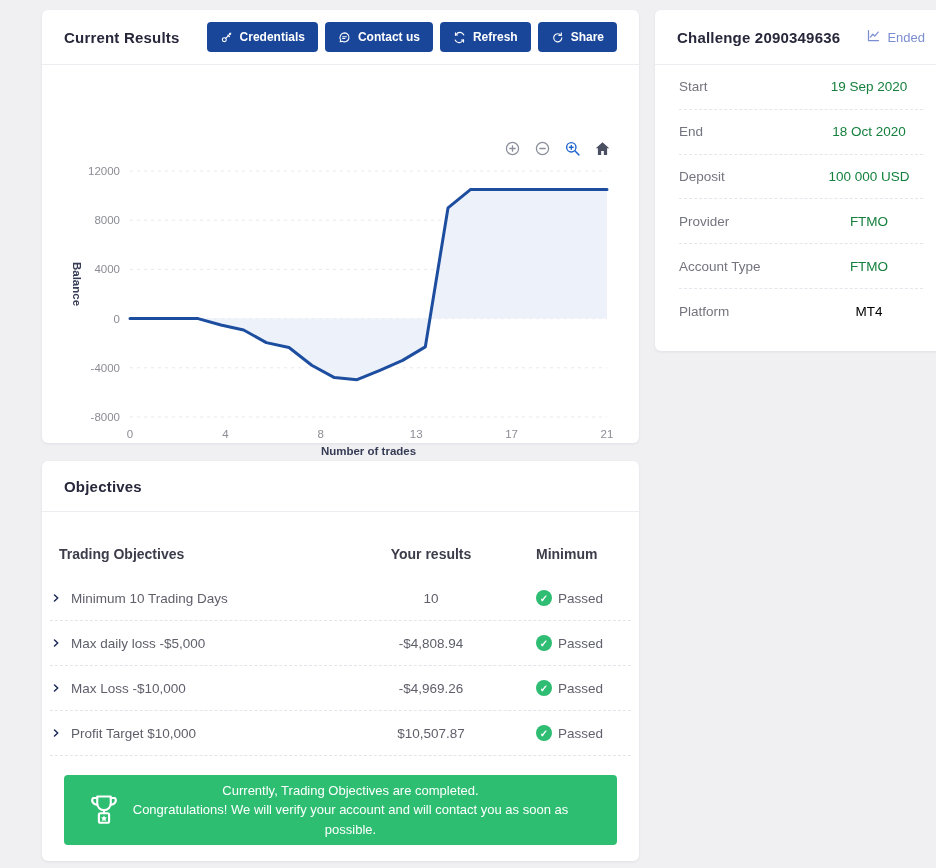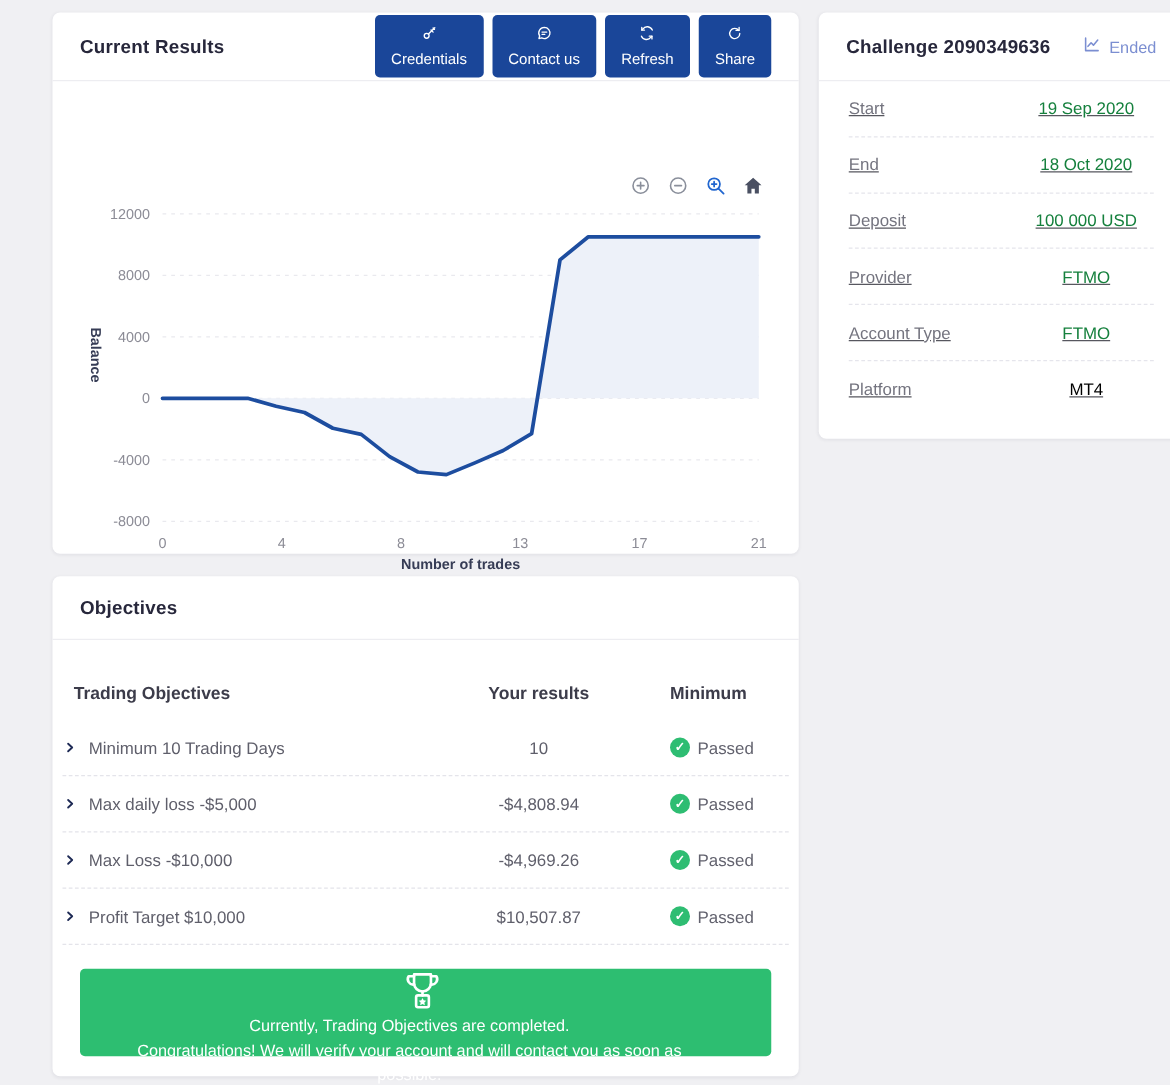--- a/index.html
+++ b/index.html
@@ -24,39 +24,38 @@
     display:flex; align-items:center; justify-content:space-between;
     height:55px; padding:0 22px; border-bottom:1px solid #ededf1;
   }
   .card-title { font-size:15px; font-weight:700; color:#27273b; letter-spacing:.2px; }
 
   
   .btn-group { display:flex; gap:7px; }
   .btn {
     display:inline-flex; align-items:center; gap:7px;
     background:#1a4699; color:#fff; border:none; border-radius:4px;
-    padding:8px 13px; font-size:12px; font-weight:400; cursor:pointer;
+    padding:8px 13px; font-size:12px; font-weight:700; cursor:pointer;
     font-family:"Liberation Sans", sans-serif;
-    flex-direction:column;
   }
   .btn svg { display:block; }
 
   
   .chart-wrap { position:relative; width:597px; height:370px; }
   #chart-svg { position:absolute; left:0; top:45px; }
   .chart-toolbar {
     position:absolute; top:75px; right:28px; display:flex; gap:13px; z-index:2;
   }
   .chart-toolbar span { cursor:pointer; display:block; }
 
   
   .challenge-rows { padding:0 24px; }
   .crow {
     display:flex; align-items:center; justify-content:space-between;
-    height:44.8px; border-bottom:1px dashed #e5e5ec;text-decoration:underline;
+    height:44.8px; border-bottom:1px dashed #e5e5ec;
   }
   .crow:last-child { border-bottom:none; }
   .crow-label { font-size:13.5px; color:#74747f; }
   .crow-value { font-size:13.5px; color:#15803d; width:108px; text-align:center; }
   .crow-value.hl { color:#000000; }
   .ended-badge { display:flex; align-items:center; gap:6px; font-size:13px; color:#7b8ed1; cursor:pointer; }
 
   
   #card-objectives .obj-header {
     height:51px; display:flex; align-items:center; padding:7px 22px;
@@ -81,21 +80,21 @@
   .check {
     width:16px; height:16px; border-radius:50%; background:#2ebd72; color:#fff;
     display:inline-flex; align-items:center; justify-content:center;
     font-size:10px; font-weight:700; flex:0 0 auto;
   }
 
   
   .banner {
     position:absolute; left:22px; top:314px; width:553px; height:70px;
     background:#2dbe71; border-radius:4px; color:#fff;
-    display:flex; align-items:center; padding:0 18px 0 22px;flex-direction:column;
+    display:flex; align-items:center; padding:0 18px 0 22px;
   }
   .banner-icon { flex:0 0 auto; margin-right:10px; display:flex; }
   .banner-text { flex:1; text-align:center; font-size:13px; line-height:1.5; padding-right:30px; }
 
   text { font-family:"Liberation Sans", sans-serif; }
 </style>
 </head>
 <body>
 
 <div class="page">

